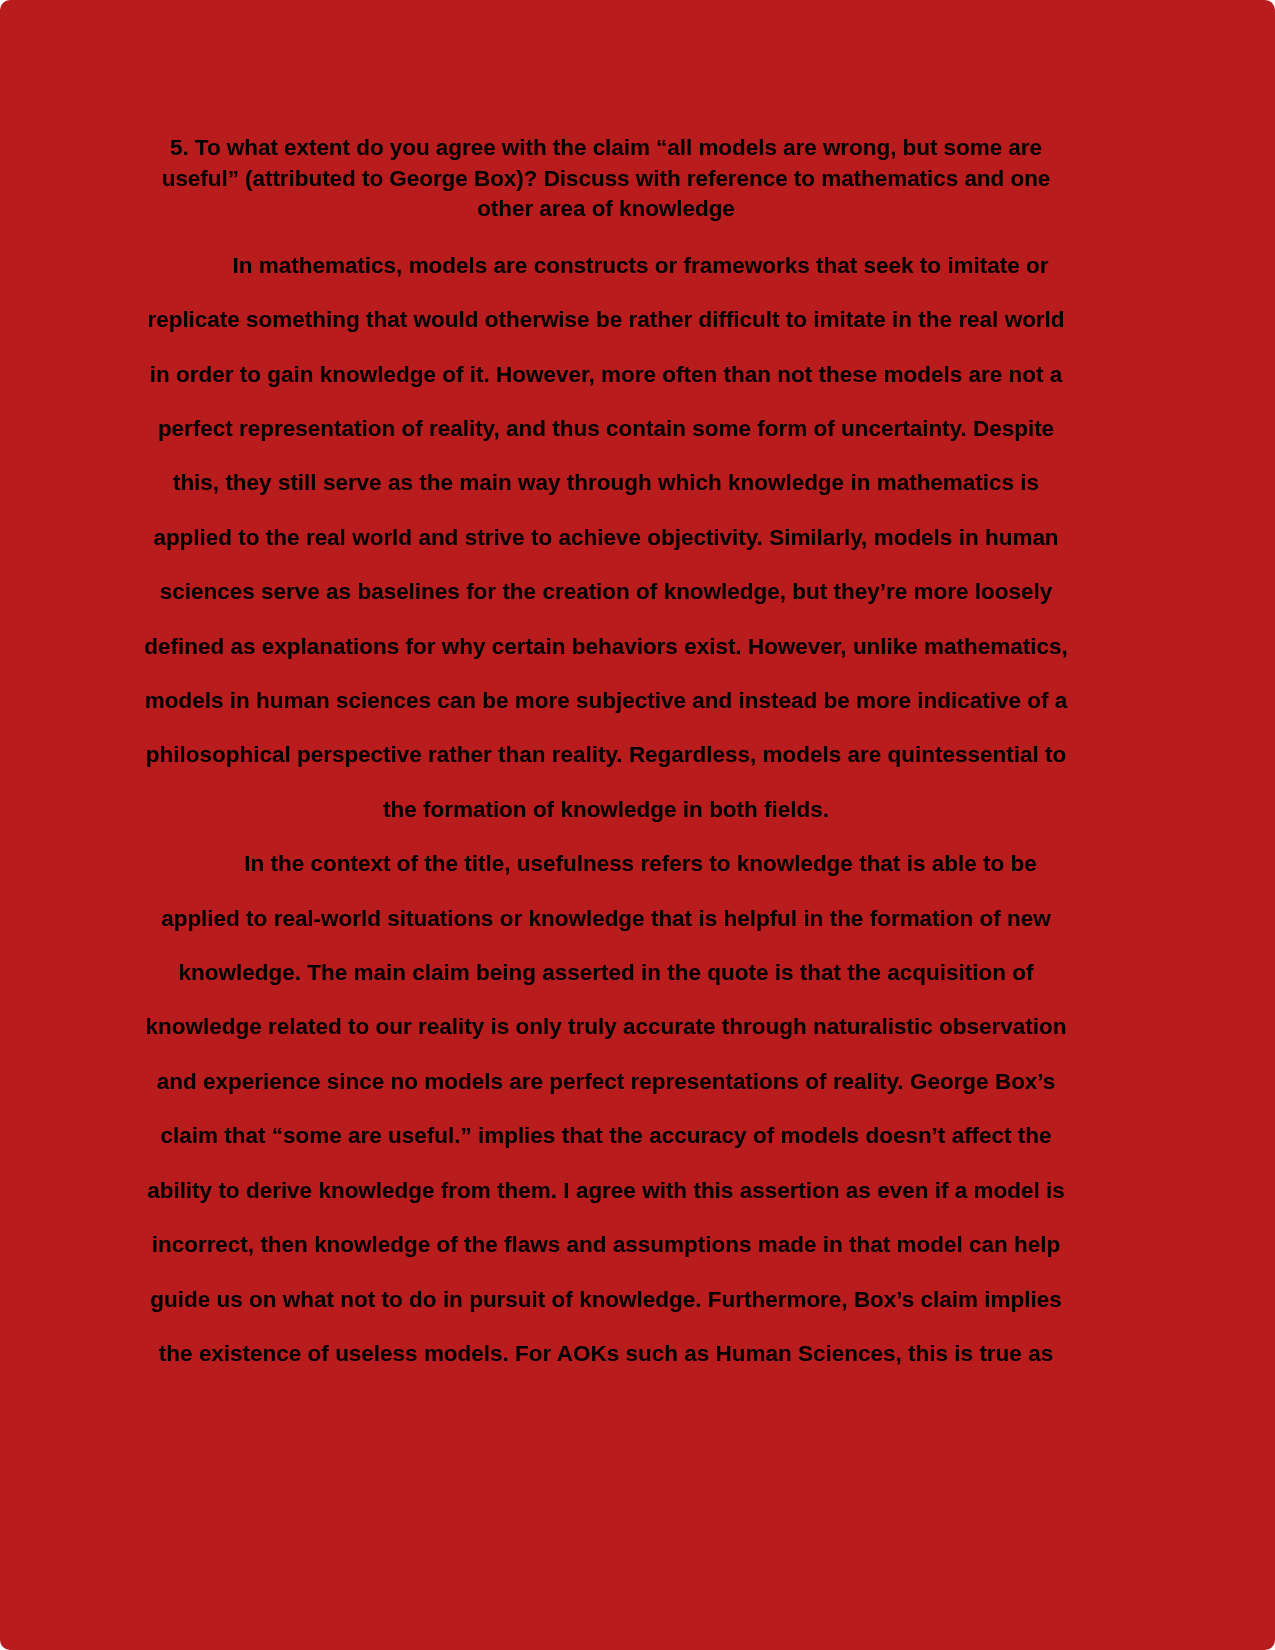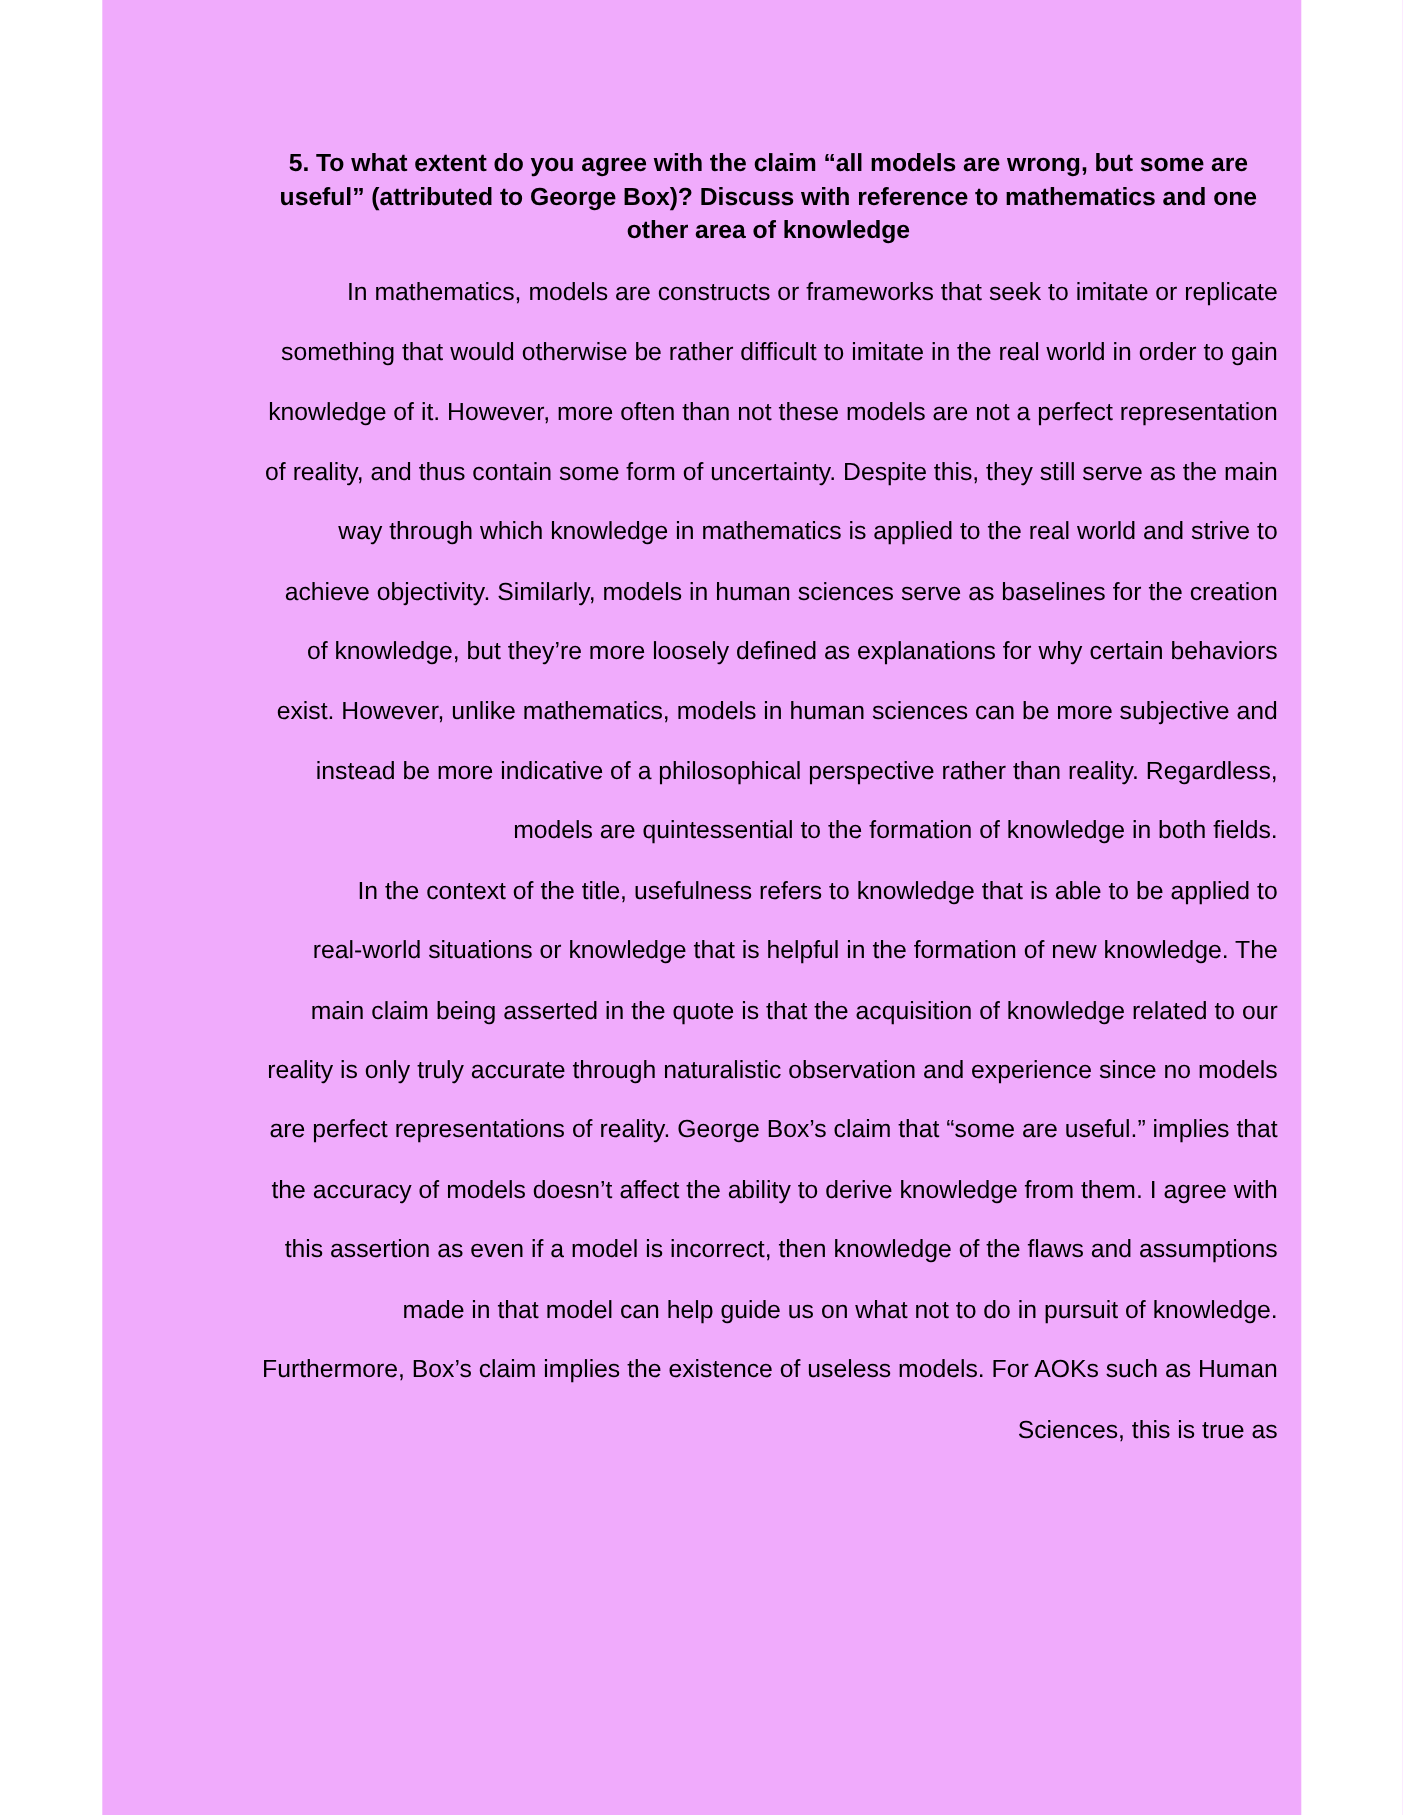--- a/index.html
+++ b/index.html
@@ -6,46 +6,47 @@
     margin: 0;
     padding: 0;
     background: #ffffff;
   }
   body {
     font-family: "Liberation Sans", sans-serif;
     color: #000000;
   }
   .page {
     position: relative;
-    width: 1090px;
+    width: 1275px;
     height: 1650px;
-    background: #f0abfc;
+    background: #b91c1c;
     margin: 0 auto;
     overflow: hidden;
     box-sizing: border-box;
+    border-radius: 10px;
   }
   .content {
     position: absolute;
     left: 143px;
     top: 133px;
     width: 926px;
   }
   .essay-title {
     font-size: 22.5px;
     font-weight: bold;
     line-height: 1.36;
     text-align: center;
     margin: 0 0 14px 0;
     letter-spacing: -0.05px;
   }
   .para {
     font-size: 22.5px;
-    font-weight: normal;
+    font-weight: bold;
     line-height: 54.4px;
-    text-align: right;
+    text-align: center;
     margin: 0;
     text-indent: 69px;
     letter-spacing: -0.02px;
     word-spacing: 0.1px;
   }
   .para + .para {
     margin-top: 0px;
   }
 </style>
 </head>

